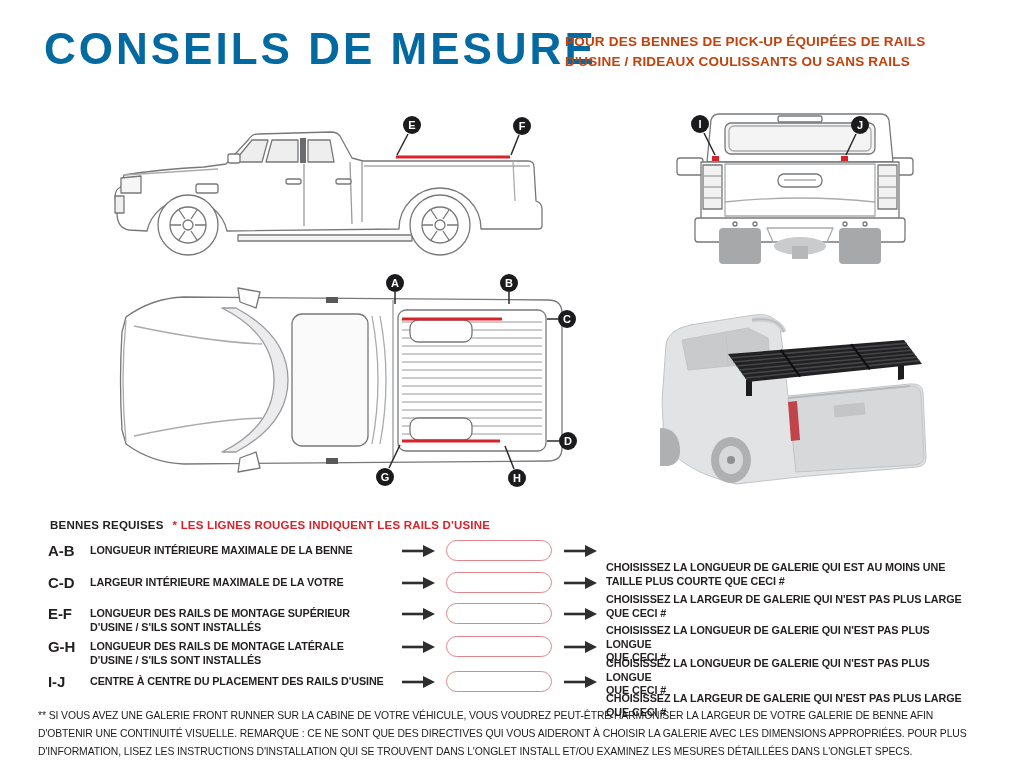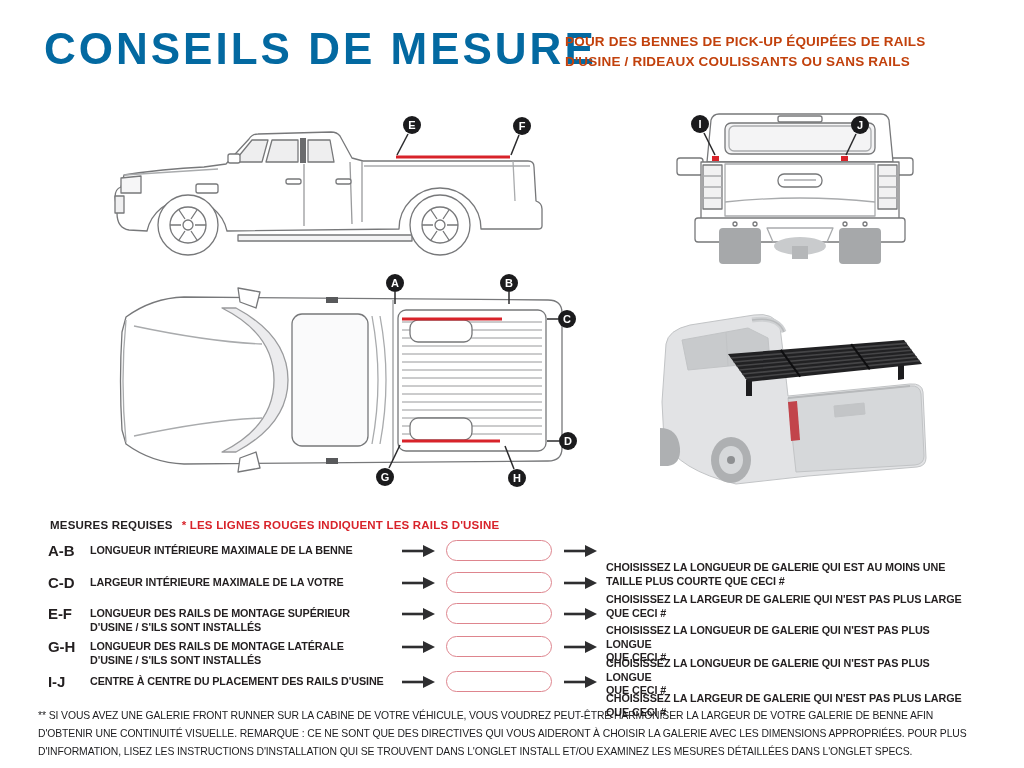--- a/index.html
+++ b/index.html
@@ -188,21 +188,21 @@
     <path d="M12,128 Q30,128 32,148 Q33,164 20,166 L12,166 Z" fill="#aeb0b2"></path>
     <g>
       <path d="M98,80 L104,80 L104,96 L98,96 Z M250,64 L256,63 L256,79 L250,80 Z" fill="#1c1c1e"></path>
       <path d="M80,54 L256,40 L274,64 L100,82 Z" fill="#212123"></path>
       <path d="M82.9,58 L258.6,43.4 M85.7,62 L261.1,46.9 M88.6,66 L263.7,50.3 M91.4,70 L266.3,53.7 M94.3,74 L268.9,57.1 M97.1,78 L271.4,60.6" stroke="#454547" stroke-width="1.6" fill="none"></path>
       <path d="M132.8,49.8 L152.2,76.6 M203.2,44.2 L221.8,69.4" stroke="#0e0e10" stroke-width="2" fill="none"></path>
     </g>
   </svg>
 
   <div class="abs" id="mes-heading">
-    <span>MESURES REQUISES</span><span class="note">* LES LIGNES ROUGES INDIQUENT LES RAILS D'USINE</span>
+    <span>BENNES REQUISES</span><span class="note">* LES LIGNES ROUGES INDIQUENT LES RAILS D'USINE</span>
   </div>
 
   <div class="row" style="top:544px">
     <div class="lbl">A-B</div>
     <div class="desc">LONGUEUR INTÉRIEURE MAXIMALE DE LA BENNE</div>
     <svg class="arrow" width="33" height="12" viewBox="0 0 33 12">
         <line x1="0" y1="6" x2="21" y2="6" stroke="#2e2e30" stroke-width="2.6"></line>
         <path d="M21,0 L33,6 L21,12 Z" fill="#2e2e30"></path>
       </svg>
     <div class="pill"></div>

